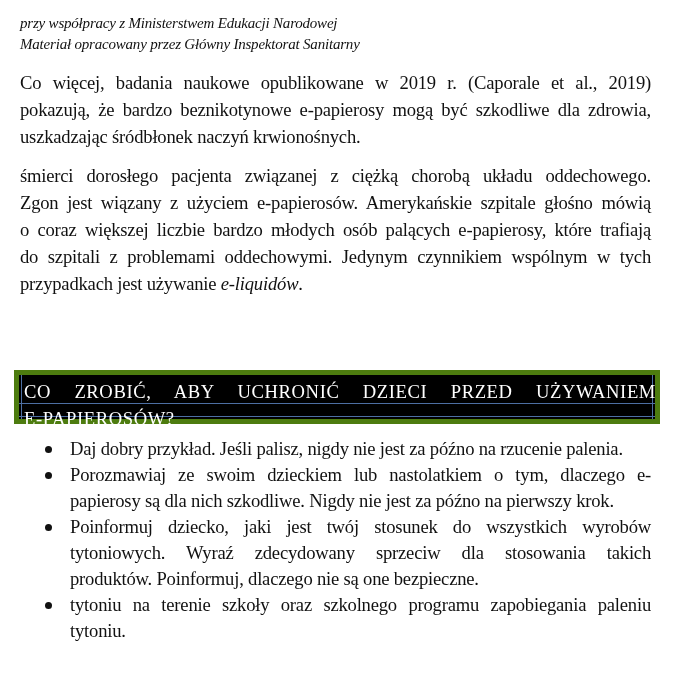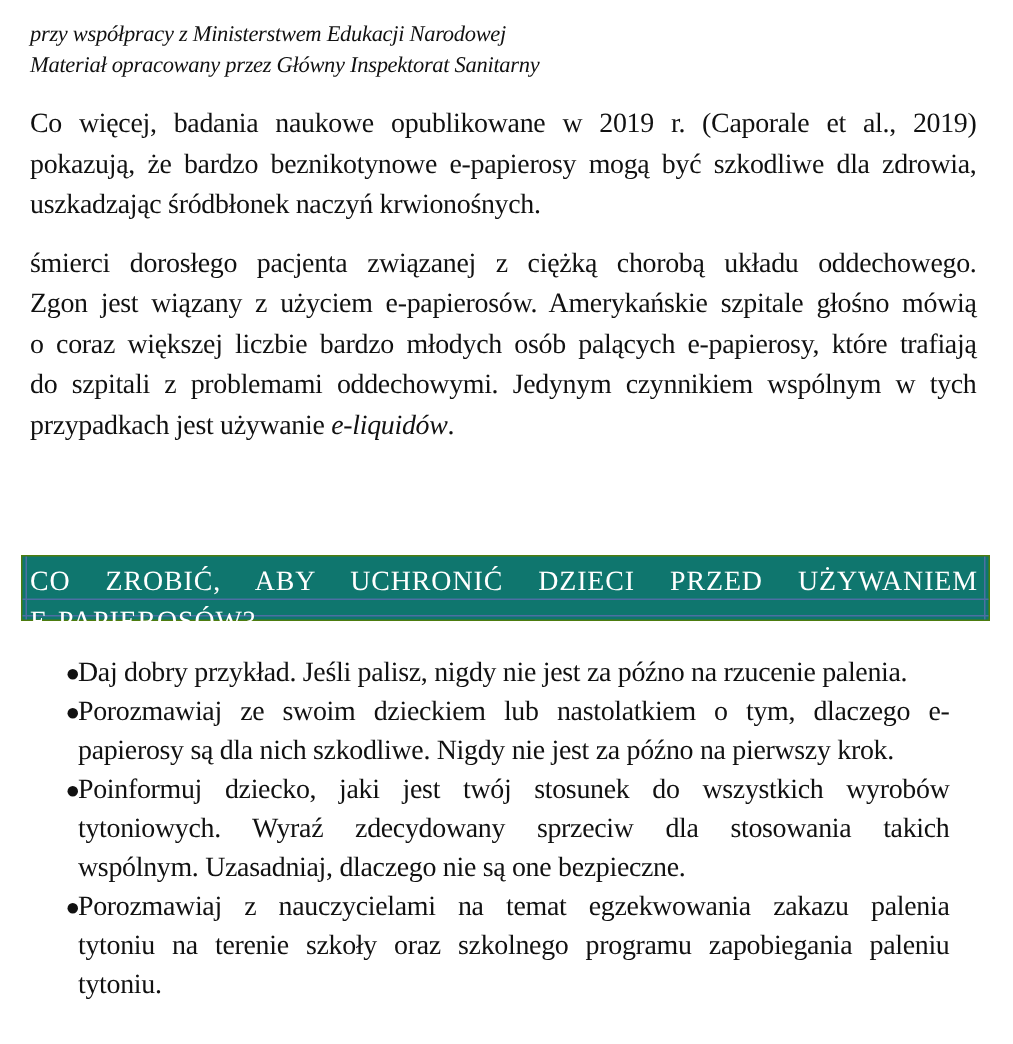--- a/index.html
+++ b/index.html
@@ -15,41 +15,41 @@
     .para {
       position: absolute; left: 20px; width: 631px;
       font-size: 18.6px; line-height: 27px; text-align: justify;
       letter-spacing: -0.2px;
     }
     .para1 { top: 69px; }
     .para2 { top: 162px; }
     .para .line { display: block; text-align: justify; text-align-last: justify; white-space: nowrap; }
     .para .line.last { text-align-last: left; }
     .section-header {
-      position: absolute; left: 14px; top: 370px; width: 646px; height: 44px;
-      background: #0f766e; box-sizing: border-box;
-      border: 1px solid #4d7c0f;
+      position: absolute; left: 14px; top: 370px; width: 646px; height: 54px;
+      background: #000000; box-sizing: border-box;
+      border: 5px solid #4d7c0f;
     }
     .section-header .hline {
       position: absolute; left: 0; right: 0; height: 1px; background: #4d6fa3;
     }
     .section-header .vline {
       position: absolute; top: 0; bottom: 0; width: 1px; background: #4d6fa3;
     }
     .section-title {
       position: absolute; left: 5px; top: 3px; width: 632px;
       color: #ffffff; font-size: 18.6px; line-height: 27px; letter-spacing: 0.6px;
     }
     .section-title .line { display: block; white-space: nowrap; text-align-last: justify; text-align: justify; }
     .section-title .line.last { text-align-last: left; }
     .bullets {
       position: absolute; left: 0; top: 436px; width: 675px; margin: 0; padding: 0; list-style: none;
     }
     .bullet-item {
-      position: relative; padding-left: 52px; width: 581px;
+      position: relative; padding-left: 70px; width: 581px;
       font-size: 18.6px; line-height: 26px; letter-spacing: -0.2px;
     }
     .bullet-item .dot {
       position: absolute; left: 45px; top: 10px; width: 7px; height: 7px;
       border-radius: 50%; background: #111111;
     }
     .bullet-item .line { display: block; white-space: nowrap; text-align: justify; text-align-last: justify; }
     .bullet-item .line.last { text-align-last: left; }
     em { font-style: italic; }
   </style>
@@ -93,21 +93,20 @@
   </li>
   <li class="bullet-item">
     <span class="dot"></span>
     <span class="line">Porozmawiaj ze swoim dzieckiem lub nastolatkiem o tym, dlaczego e-</span>
     <span class="line last">papierosy są dla nich szkodliwe. Nigdy nie jest za późno na pierwszy krok.</span>
   </li>
   <li class="bullet-item">
     <span class="dot"></span>
     <span class="line">Poinformuj dziecko, jaki jest twój stosunek do wszystkich wyrobów</span>
     <span class="line">tytoniowych. Wyraź zdecydowany sprzeciw dla stosowania takich</span>
-    <span class="line last">wspólnym. Uzasadniaj, dlaczego nie są one bezpieczne.</span>
+    <span class="line last">produktów. Poinformuj, dlaczego nie są one bezpieczne.</span>
   </li>
   <li class="bullet-item">
     <span class="dot"></span>
-    <span class="line">Porozmawiaj z nauczycielami na temat egzekwowania zakazu palenia</span>
     <span class="line">tytoniu na terenie szkoły oraz szkolnego programu zapobiegania paleniu</span>
     <span class="line last">tytoniu.</span>
   </li>
 </ul>
 
 </body></html>

